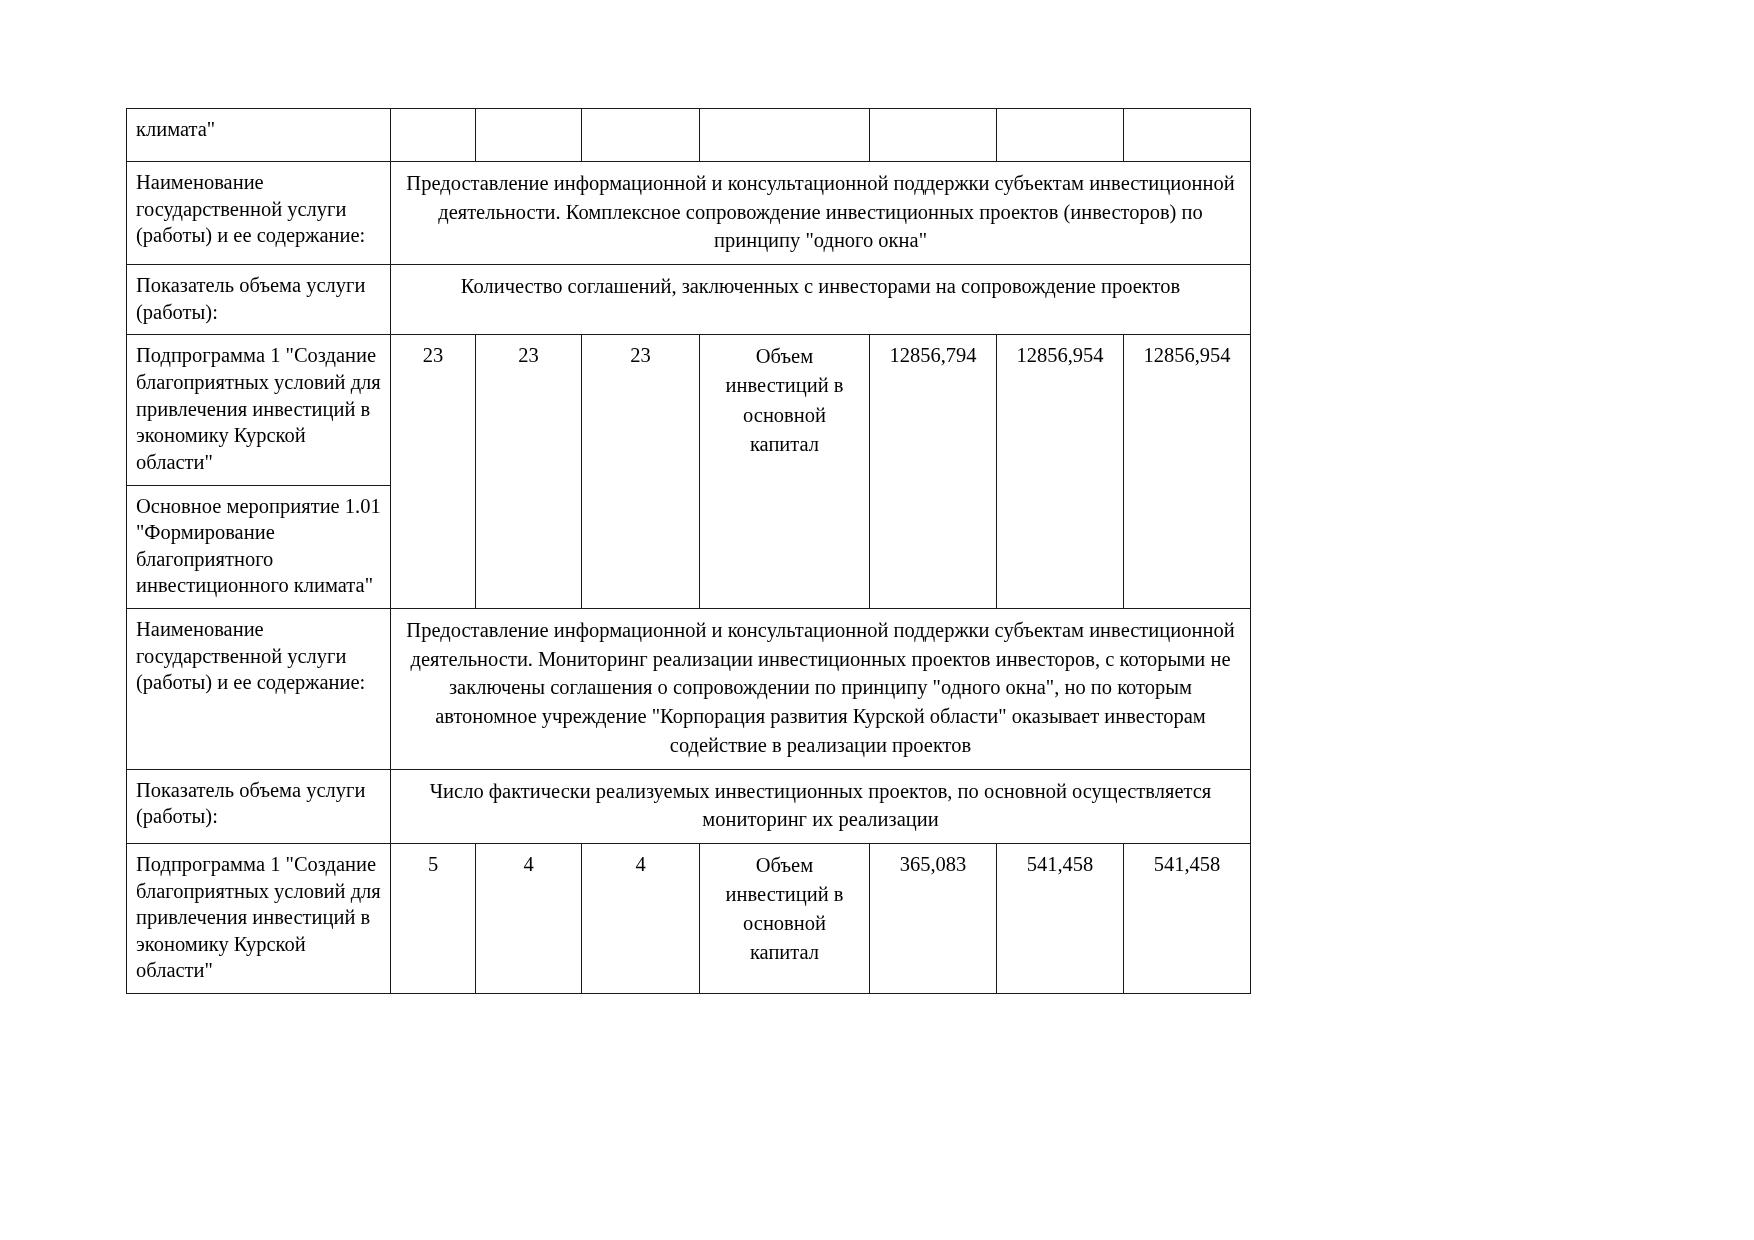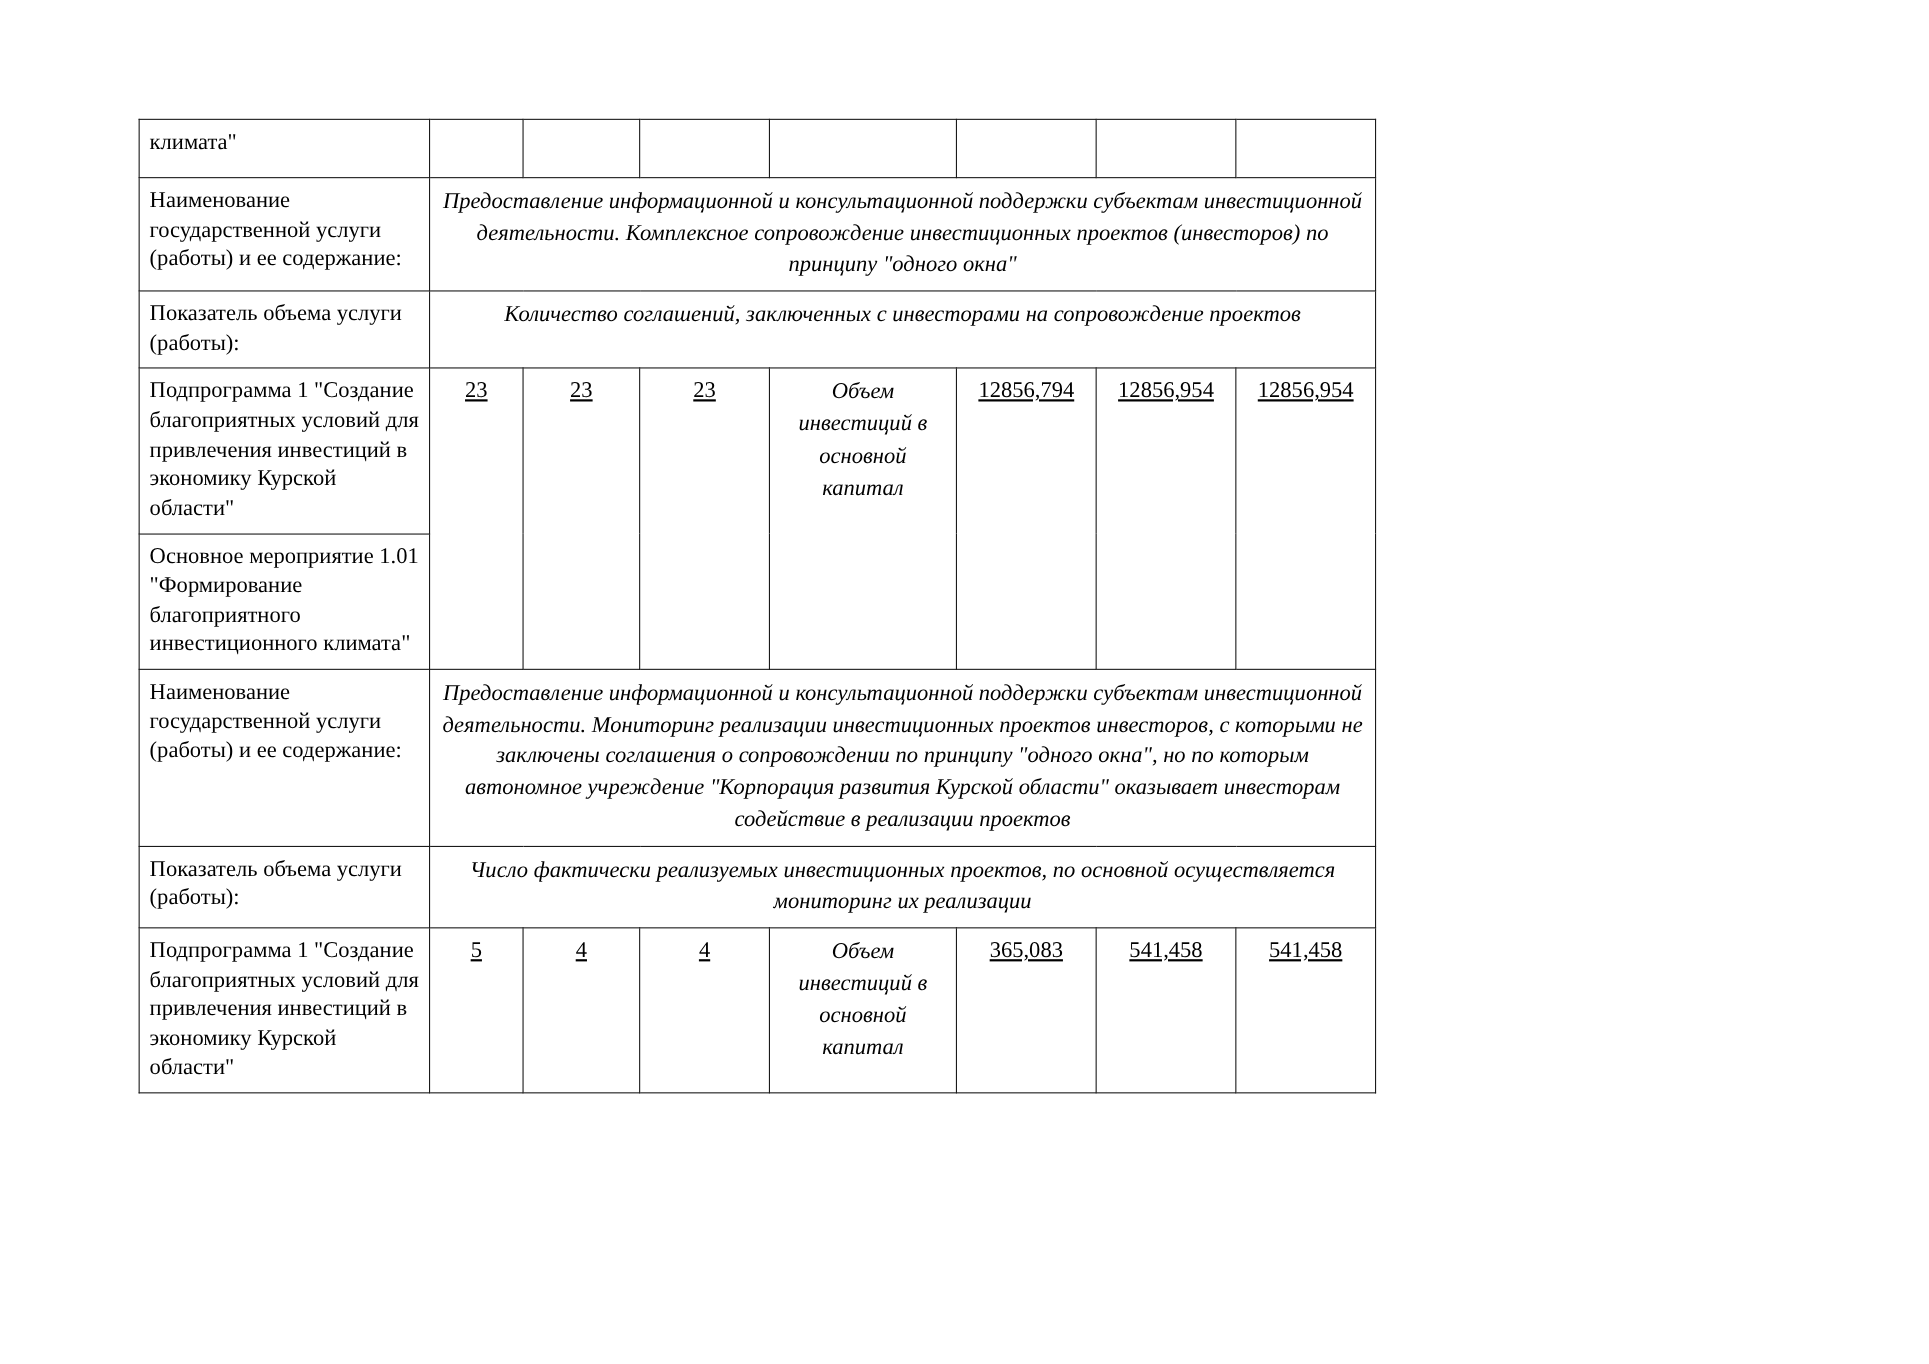--- a/index.html
+++ b/index.html
@@ -47,24 +47,24 @@
   .c-label   { width: 264px; }
   .c-n1      { width: 85px; }
   .c-n2      { width: 106px; }
   .c-n3      { width: 118px; }
   .c-mid     { width: 170px; }
   .c-v1      { width: 127px; }
   .c-v2      { width: 127px; }
   .c-v3      { width: 127px; }
 
   .left   { text-align: left; }
-  .num    { text-align: center; vertical-align: top; text-decoration: underline; }
-  .mid-cell { text-align: center; vertical-align: top; line-height: 1.42; font-style: italic; }
+  .num    { text-align: center; vertical-align: top; }
+  .mid-cell { text-align: center; vertical-align: top; line-height: 1.42; }
   .blank-row td { height: 36px; padding-top: 6px; padding-bottom: 6px; }
-  .merged-text { text-align: center; line-height: 1.40; font-style: italic; }
+  .merged-text { text-align: center; line-height: 1.40; }
   .nowrap-num { white-space: nowrap; }
 </style>
 </head>
 <body>
 
 <div class="page">
   <div class="sheet">
     <table class="doc-table">
       <colgroup>
         <col class="c-label">

